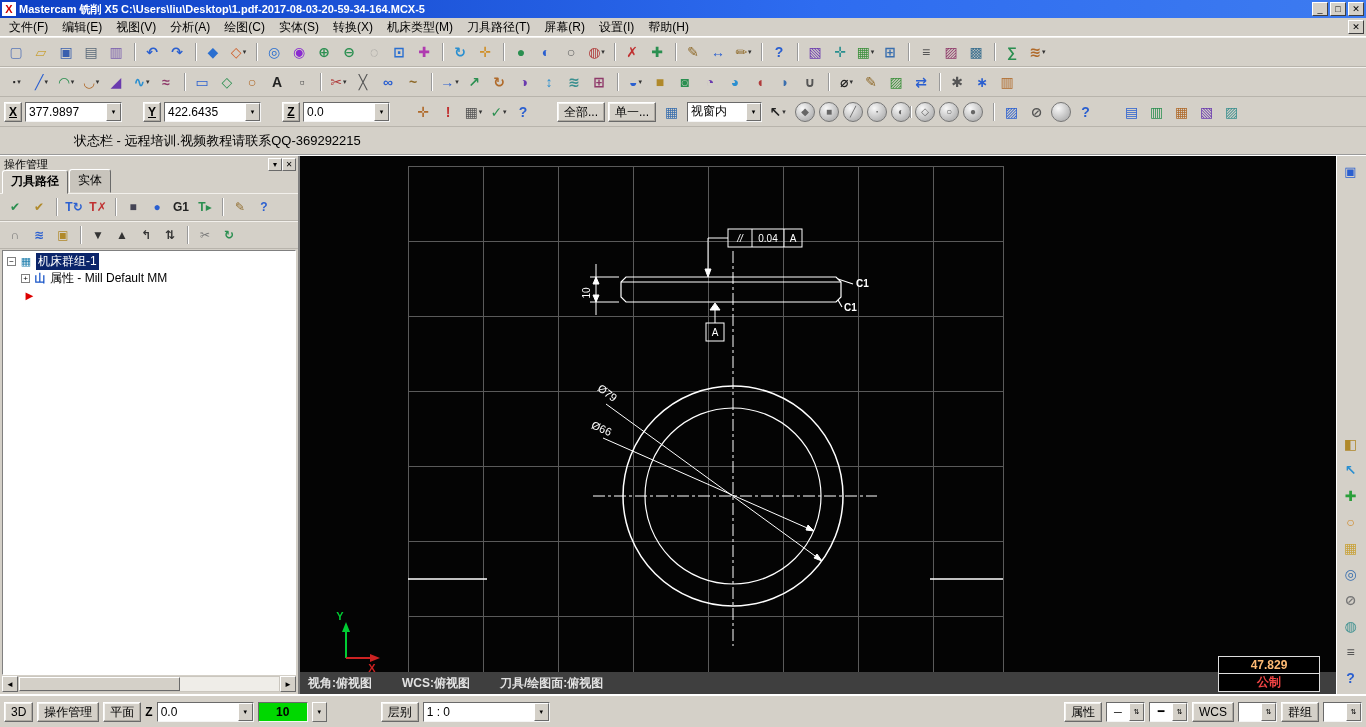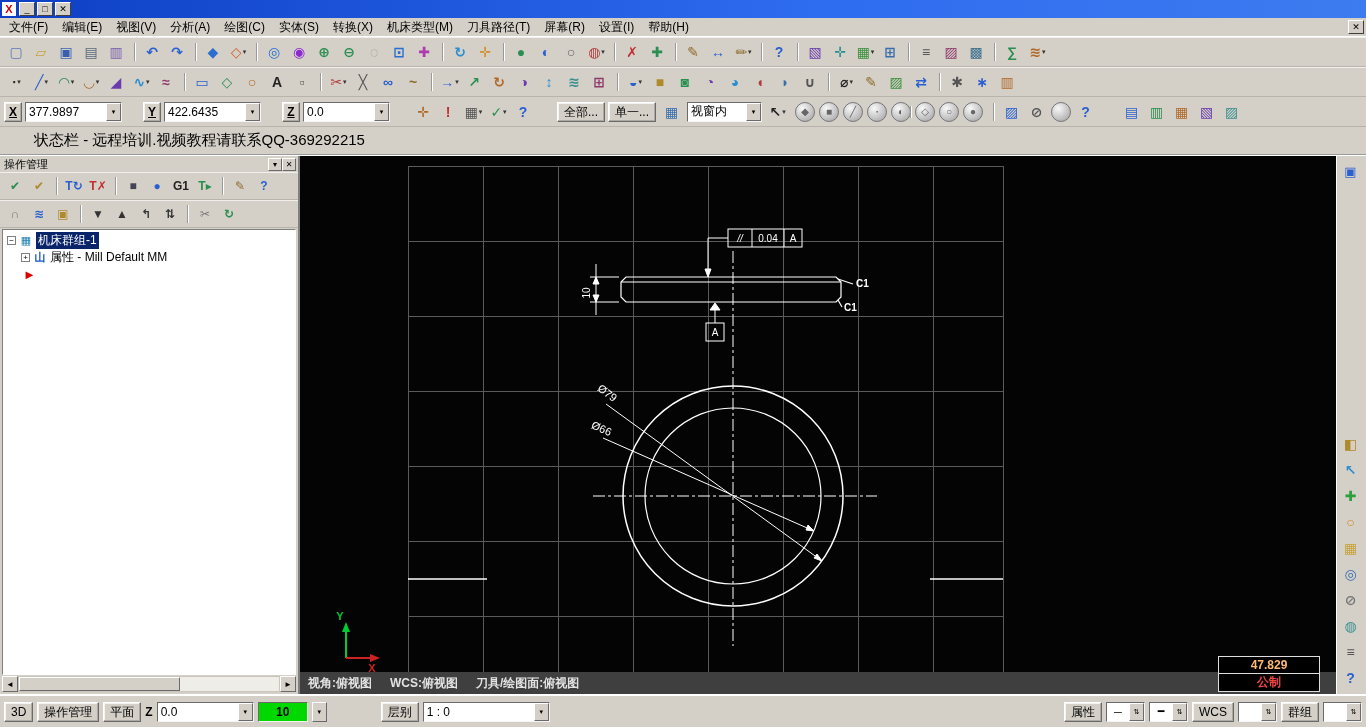--- a/index.html
+++ b/index.html
@@ -54,21 +54,21 @@
   .combo { display:inline-flex; align-items:stretch; height:20px; background:#fff;
     border:1px solid; border-color:#6a6a6a #f5f5f5 #f5f5f5 #6a6a6a; }
   .combo input { border:none; outline:none; font:inherit; padding:0 3px; width:80px; height:100%; background:transparent; }
   .cdd { width:15px; background:#d4d0c8; border:1px solid; border-color:#fff #6a6a6a #6a6a6a #fff;
     font-size:7px; display:flex; align-items:center; justify-content:center; flex:none; }
   .iconset { display:flex; align-items:center; }
   .grp-gap { margin-left:18px; }
 
   
   .banner { height:28px; display:flex; align-items:center; background:#d4d0c8;
-    padding-left:34px; border-bottom:1px solid #9a9a9a; font-size:15px; }
+    padding-left:74px; border-bottom:1px solid #9a9a9a; font-size:13px; }
 
   
   .main { height:539px; display:flex; border-top:1px solid #fff; }
 
   
   .opspanel { width:300px; flex:none; background:#d4d0c8; border-right:2px solid #808080;
     display:flex; flex-direction:column; }
   .ophead { height:16px; display:flex; align-items:center; padding:0 2px 0 4px; font-size:11px; }
   .ophead .sp { flex:1; }
   .ophead button { width:14px; height:13px; font-size:8px; line-height:11px;
@@ -96,21 +96,21 @@
   .sbtn { width:16px; background:#d4d0c8; border:1px solid; border-color:#fff #6a6a6a #6a6a6a #fff;
     font-size:8px; text-align:center; flex:none; }
   .strack { flex:1; background:#efede8; border:1px solid #cac6be; position:relative; }
   .sthumb { position:absolute; left:0; top:0; bottom:0; width:62%; background:#d4d0c8;
     border:1px solid; border-color:#fff #6a6a6a #6a6a6a #fff; }
 
   
   .canvas { width:1036px; flex:none; position:relative; background:#040404; }
   .canvas svg { display:block; }
   .canvstrip { position:absolute; left:0; right:0; bottom:0; height:22px; background:#3f3f3f;
-    display:flex; align-items:center; gap:18px; padding-left:8px; color:#e2e2e2;
+    display:flex; align-items:center; gap:30px; padding-left:8px; color:#e2e2e2;
     font-weight:bold; font-size:12px; }
   .metricbox { position:absolute; right:16px; bottom:2px; width:102px; border:1px solid #ddd;
     background:#000; text-align:center; font-weight:bold; font-size:12px; }
   .mval { height:17px; line-height:17px; color:#fdba74; border-bottom:1px solid #ddd; }
   .munits { height:17px; line-height:17px; color:#ef4444; }
 
   
   .rightbar { width:28px; flex:none; background:#d4d0c8; border-left:1px solid #fff;
     display:flex; flex-direction:column; align-items:center; padding:2px 0 3px; }
   .rightbar .tbtn { width:24px; height:26px; font-size:14px; }
@@ -130,20 +130,21 @@
   .spacer46 { width:46px; }
   .flexsp { flex:1; }
 </style>
 </head>
 <body>
 
 <div class="window">
 
   <div class="titlebar">
     <span class="appicon">X</span>
+    <span class="title">Mastercam 铣削 X5   C:\Users\liu\Desktop\1.pdf-2017-08-03-20-59-34-164.MCX-5</span>
     <span class="winbtns">
       <button class="winbtn">_</button>
       <button class="winbtn">□</button>
       <button class="winbtn">✕</button>
     </span>
   </div>
 
   <div class="menubar">
     <div class="menuitems">
 
@@ -692,20 +693,24 @@
   </div>
 
   <div class="main">
 
     <div class="opspanel">
       <div class="ophead">
         <span>操作管理</span>
         <span class="sp"></span>
         <button>▾</button>
         <button>✕</button>
+      </div>
+      <div class="optabs">
+        <span class="tab active">刀具路径</span>
+        <span class="tab">实体</span>
       </div>
       <div class="optb">
 
           <button class="tbtn">
             <span class="g" style="color: rgb(42, 143, 80);">✔</span>
           </button>
 
           <button class="tbtn">
             <span class="g" style="color: rgb(176, 137, 42);">✔</span>
           </button>

